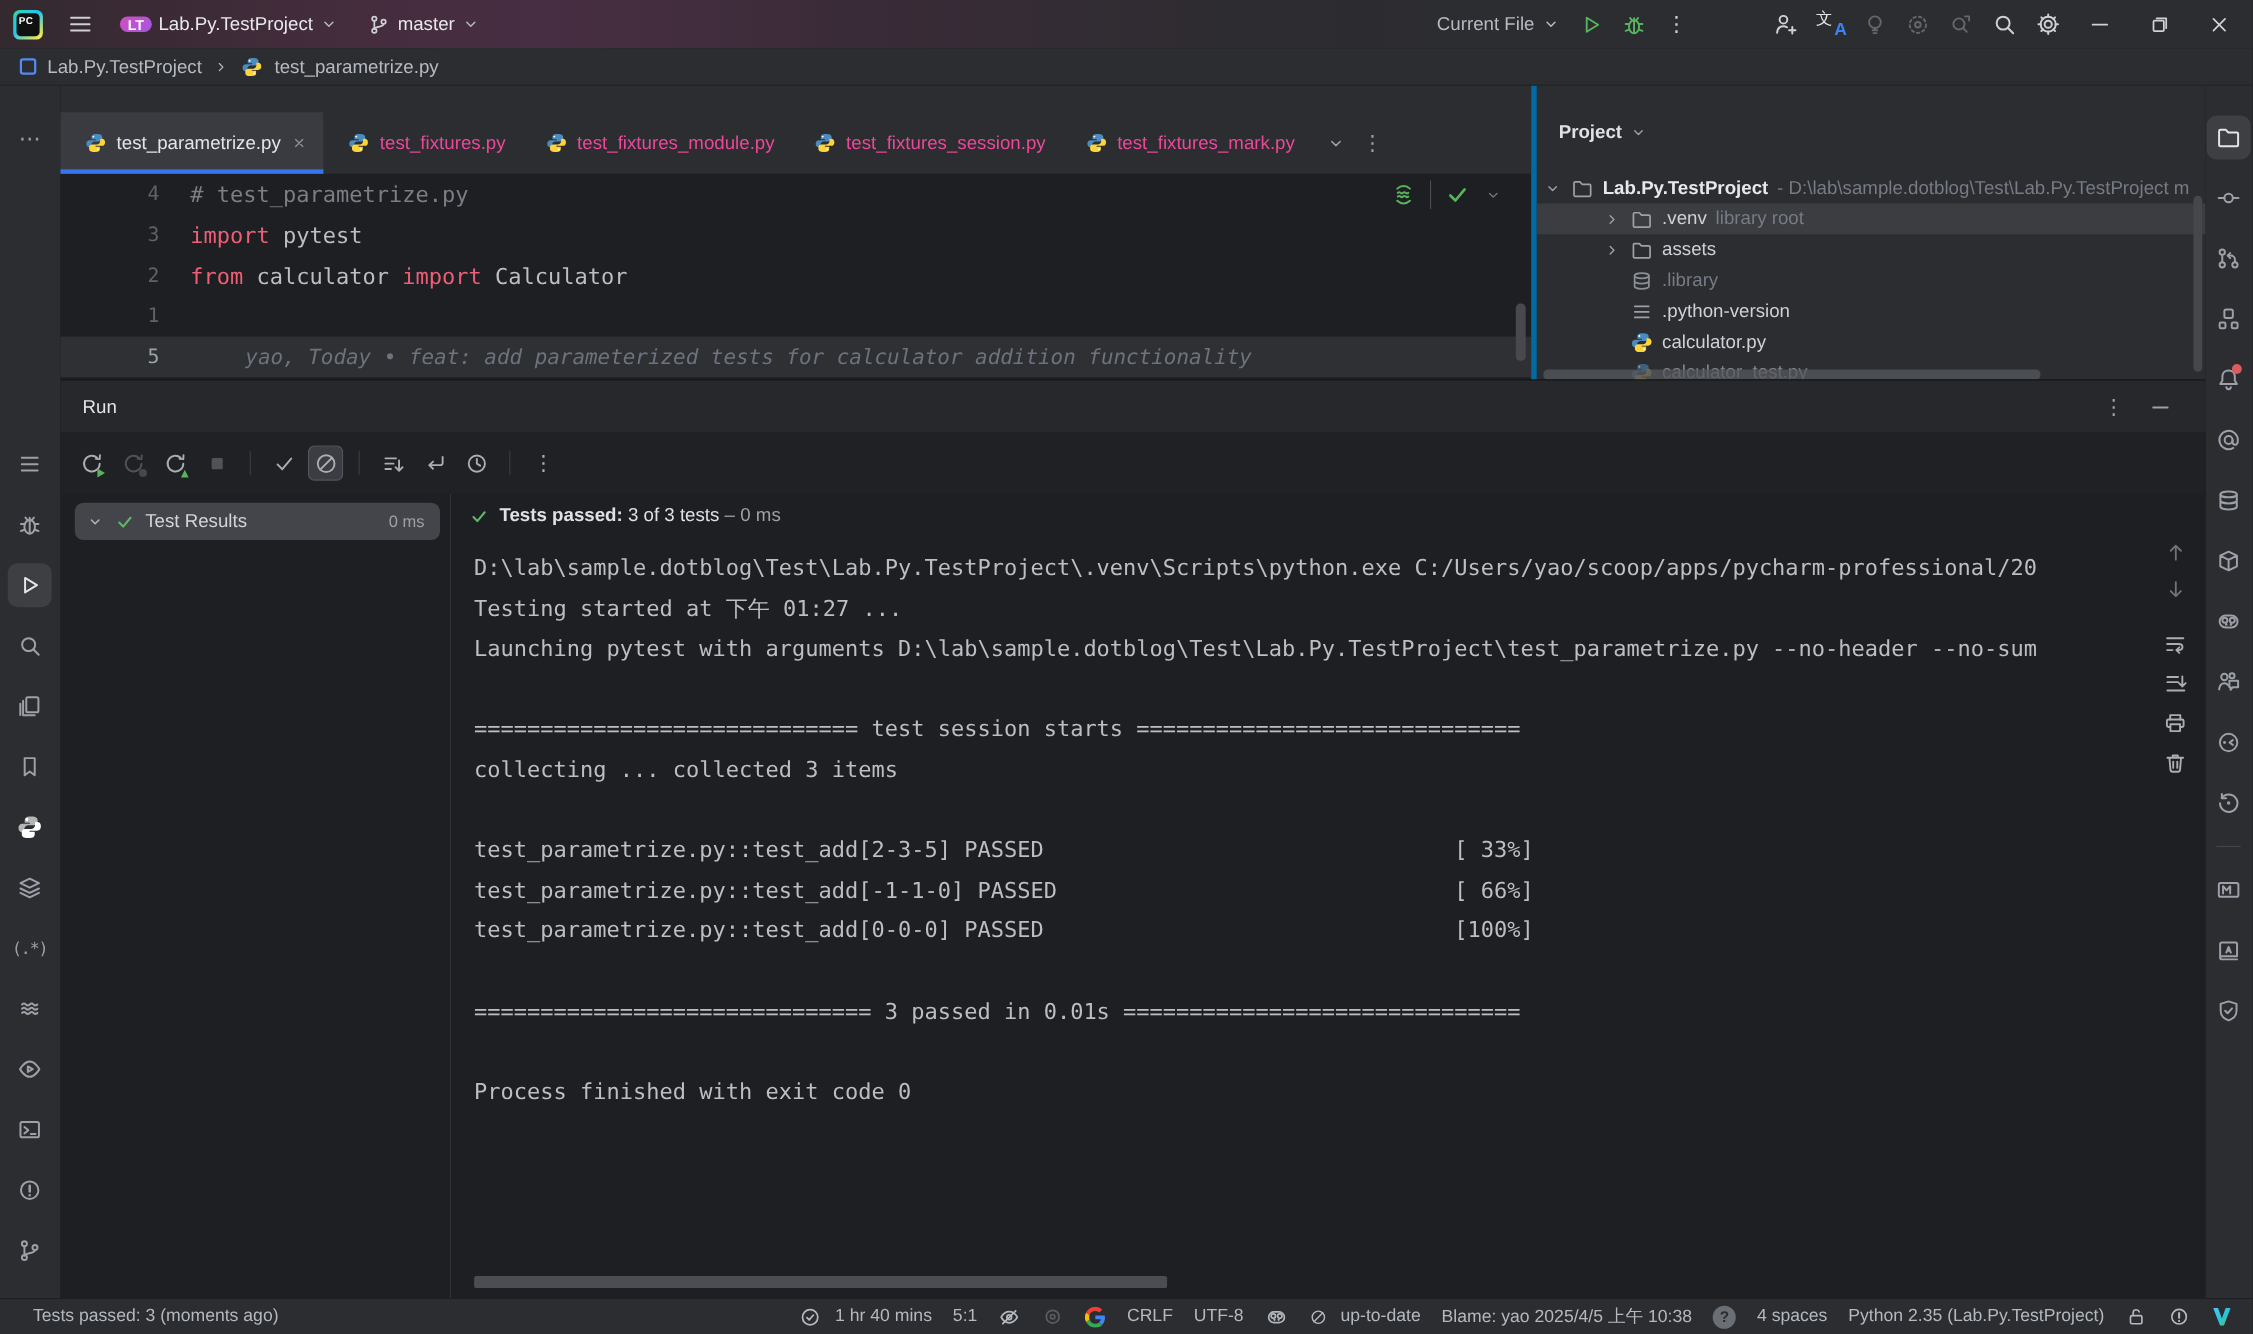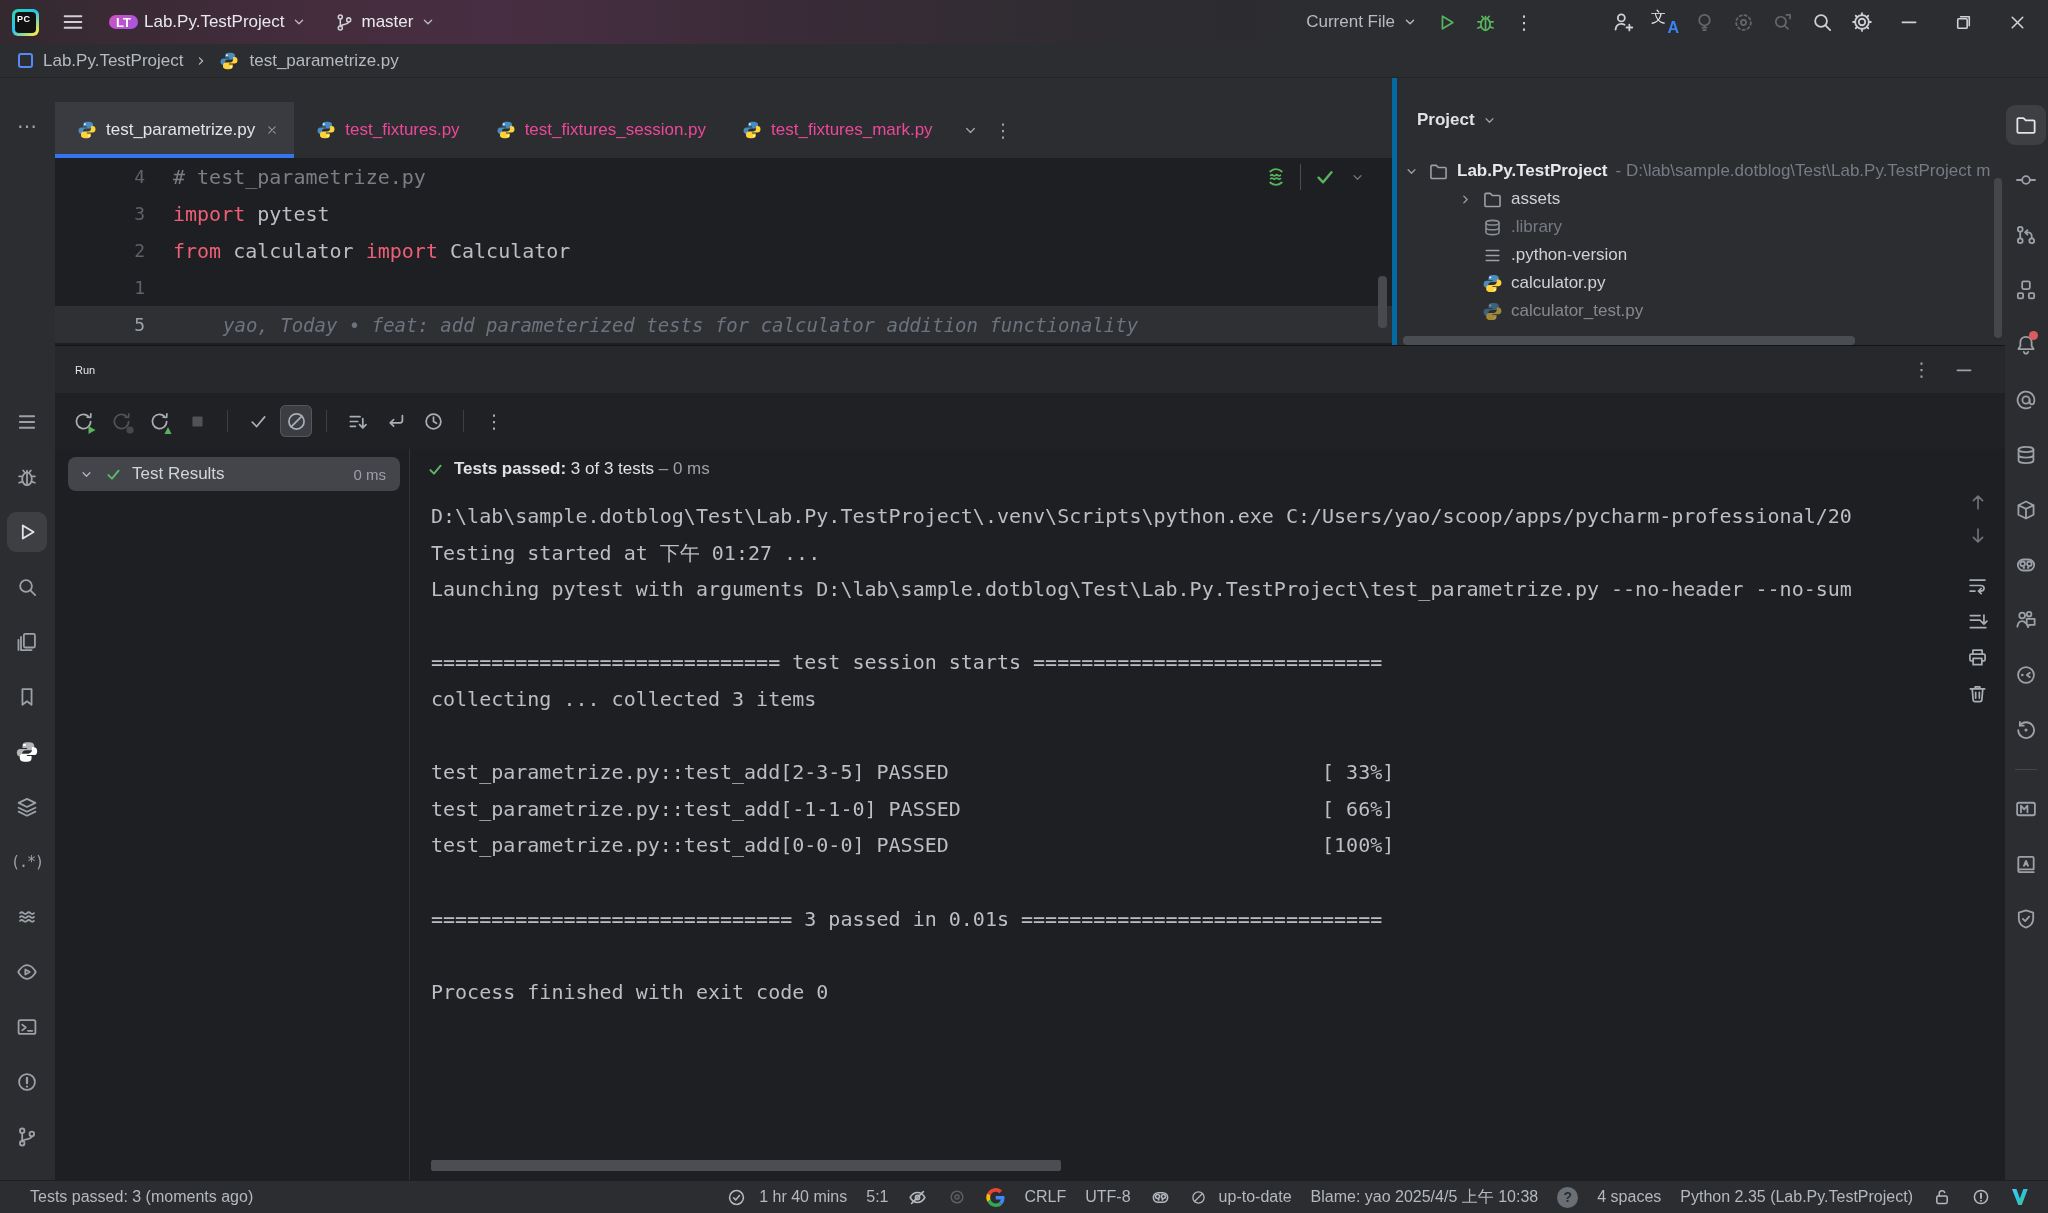--- a/index.html
+++ b/index.html
@@ -71,21 +71,21 @@
   .trow.hover { background:#3b3d41; }
   .trow .chev { color:#9da0a8; }
   .tname-bold { font-weight:bold; color:#e6e8ec; }
   .tdim { color:#767b85; }
   .proj-hscroll { position:absolute; left:6px; top:258px; width:452px; height:9px; background:#55585d; border-radius:4px; opacity:.75; }
   .proj-vscroll { position:absolute; right:3px; top:100px; width:8px; height:160px; background:#45474b; border-radius:4px; }
 
   
   .runpanel { position:absolute; left:55px; top:345px; width:1950px; height:835px; background:#1e1f22; border-top:1px solid #131416; }
   .run-tabs { position:absolute; left:0; top:0; right:0; height:47px; background:#26282c; display:flex; align-items:center; }
-  .run-label { font-size:11px; color:#e3e5e9; padding:0 26px 0 20px; }
+  .run-label { font-size:17px; color:#e3e5e9; padding:0 26px 0 20px; }
   .run-tab { height:47px; display:flex; align-items:center; gap:10px; padding:0 16px; font-size:17px; color:#dfe1e5; position:relative; }
   .run-tab::after { content:""; position:absolute; left:0; right:0; bottom:0; height:4px; background:#3574f0; }
   .run-tabs-right { margin-left:auto; display:flex; align-items:center; gap:22px; padding-right:30px; color:#9da0a8; }
   .run-toolbar { position:absolute; left:0; top:47px; right:0; height:56px; background:#202124; display:flex; align-items:center; gap:6px; padding-left:12px; }
   .rt-btn { width:32px; height:32px; border-radius:6px; display:flex; align-items:center; justify-content:center; color:#a9adb4; position:relative; }
   .rt-btn.toggled { background:#3b3d42; box-shadow:0 0 0 1px #53565c inset; }
   .rt-sep { width:1px; height:22px; background:#3c3e43; margin:0 8px; }
   .mini-badge { position:absolute; right:2px; bottom:2px; }
   .run-content { position:absolute; left:0; top:103px; right:0; bottom:0; }
   .run-tree { position:absolute; left:0; top:0; width:355px; bottom:0; border-right:1px solid #303236; }
@@ -736,20 +736,28 @@
             </svg>
           </span>
         <span>test_fixtures.py</span>
       </div>
       <div class="tab">
         <span class="icon">
             <svg width="20" height="20" viewBox="0 0 20 20">
               <use href="#s-python"></use>
             </svg>
           </span>
+        <span>test_fixtures_module.py</span>
+      </div>
+      <div class="tab">
+        <span class="icon">
+            <svg width="20" height="20" viewBox="0 0 20 20">
+              <use href="#s-python"></use>
+            </svg>
+          </span>
         <span>test_fixtures_session.py</span>
       </div>
       <div class="tab">
         <span class="icon">
             <svg width="20" height="20" viewBox="0 0 20 20">
               <use href="#s-python"></use>
             </svg>
           </span>
         <span>test_fixtures_mark.py</span>
       </div>
@@ -821,20 +829,34 @@
               <use href="#s-chevdown"></use>
             </svg>
           </span>
         <span class="icon" style="color:#9da0a8">
             <svg class="ic" width="21" height="21">
               <use href="#s-folder"></use>
             </svg>
           </span>
         <span class="tname-bold">Lab.Py.TestProject</span>
         <span class="tdim" style="overflow:hidden">- D:\lab\sample.dotblog\Test\Lab.Py.TestProject m</span>
+      </div>
+      <div class="trow hover" style="padding-left:60px">
+        <span class="icon chev">
+            <svg class="ic" width="17" height="17">
+              <use href="#s-chevright"></use>
+            </svg>
+          </span>
+        <span class="icon" style="color:#9da0a8">
+            <svg class="ic" width="21" height="21">
+              <use href="#s-folder"></use>
+            </svg>
+          </span>
+        <span>.venv</span>
+        <span class="tdim">library root</span>
       </div>
       <div class="trow" style="padding-left:60px">
         <span class="icon chev">
             <svg class="ic" width="17" height="17">
               <use href="#s-chevright"></use>
             </svg>
           </span>
         <span class="icon" style="color:#9da0a8">
             <svg class="ic" width="21" height="21">
               <use href="#s-folder"></use>

